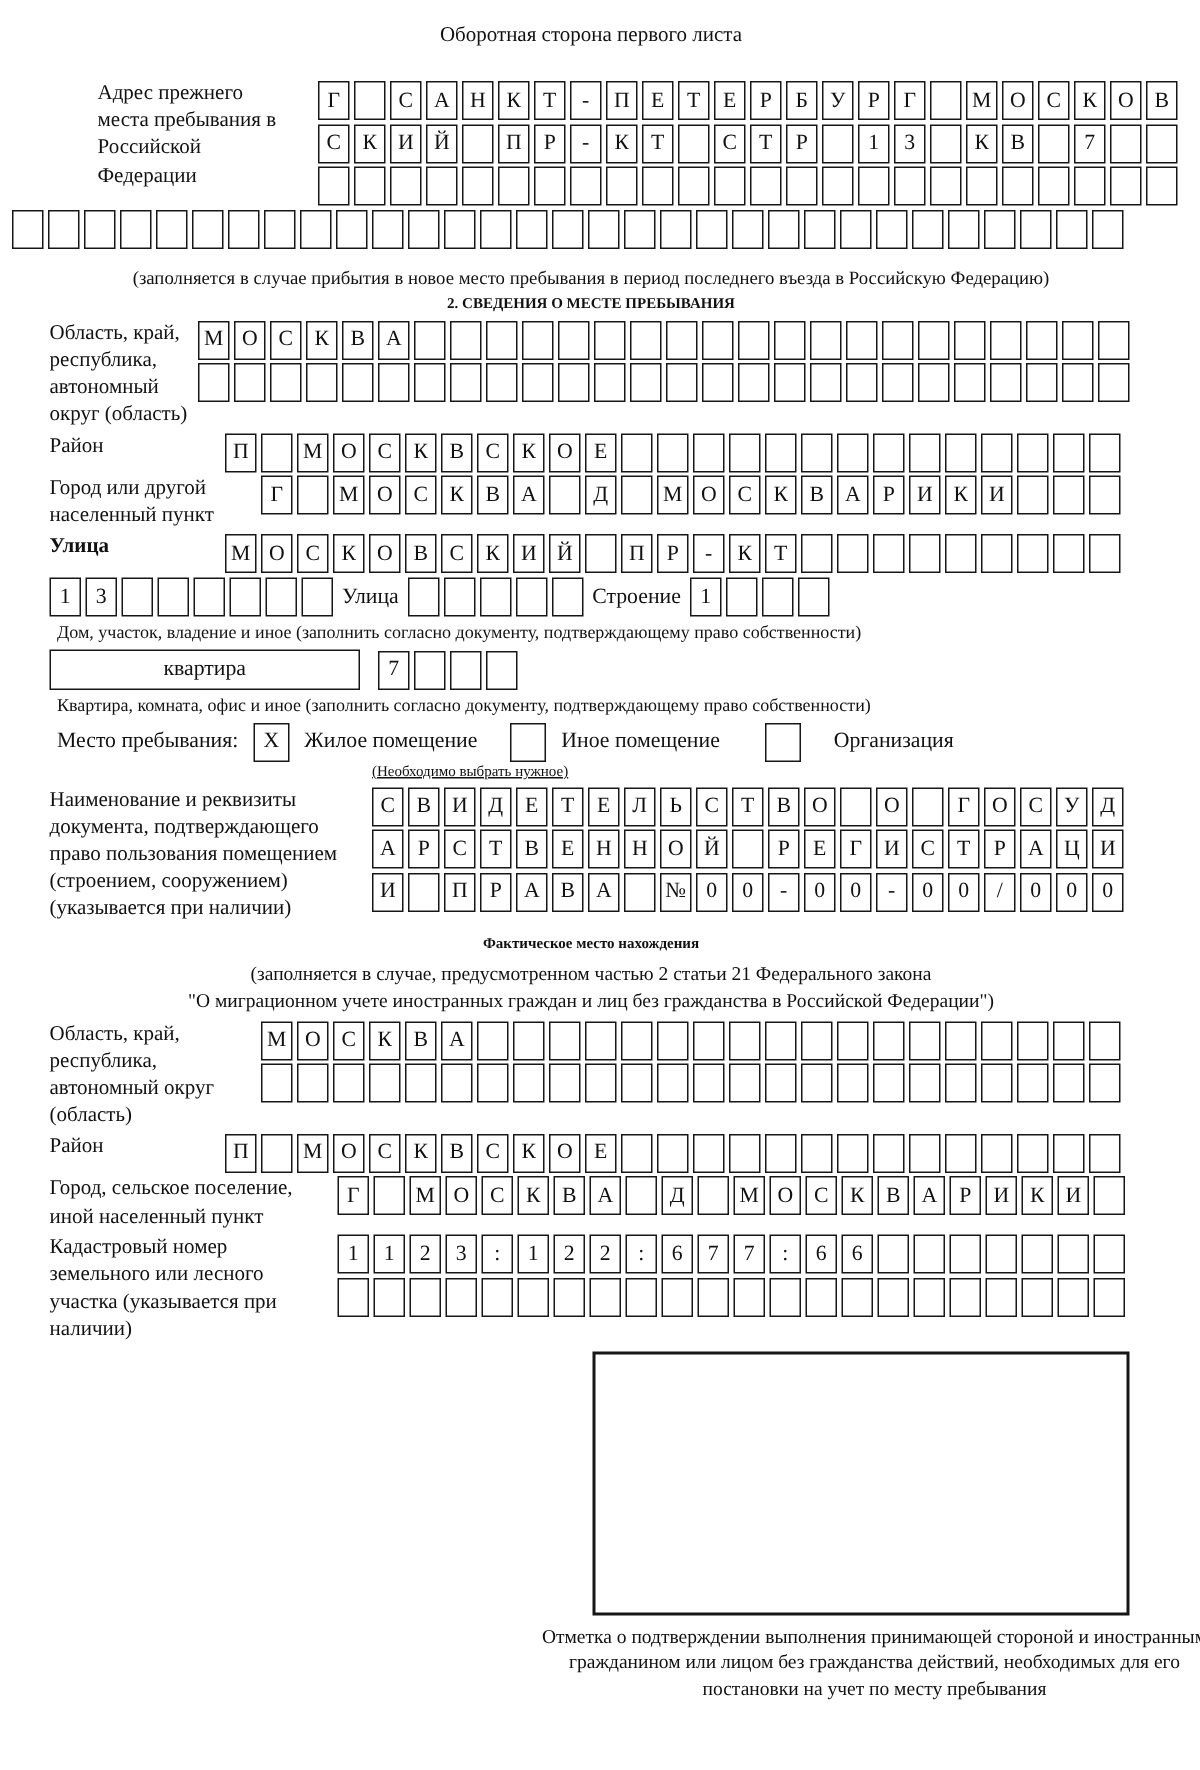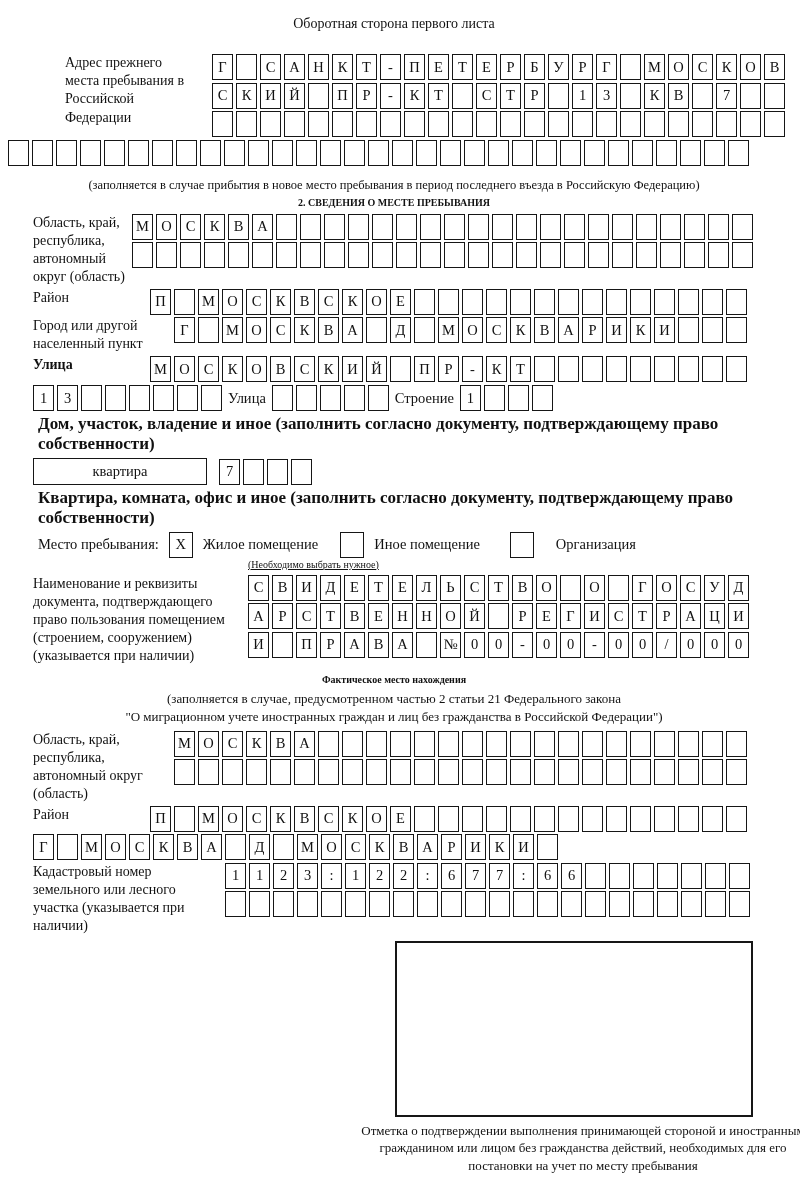--- a/index.html
+++ b/index.html
@@ -16,38 +16,38 @@
   .flabel { font-size:14px; line-height:1.3; flex-shrink:0; }
   .cellcol { display:flex; flex-direction:column; gap:2.5px; }
   .cells { display:flex; gap:3px; flex-shrink:0; }
   .cell {
     width:21px; height:26px; border:1.6px solid #161616;
     display:flex; align-items:center; justify-content:center;
     font-size:14.5px; flex-shrink:0; background:#fff;
   }
   .fullrow { margin-left:-25px; margin-top:1px; }
   .caption { font-size:12.5px; text-align:center; margin:12px 0 4px 0; }
-  .caption-left { font-size:17px; text-align:left; margin:2px 0 4px 5px;font-weight:bold; }
+  .caption-left { font-size:12px; text-align:left; margin:2px 0 4px 5px; }
   .sec-title { font-size:10px; font-weight:bold; text-align:center; margin:4px 0 6px 0; }
   .w-a { width:147px; padding-right:27px;margin-left:32px; }
   .w-obl1 { width:99px; padding-right:2px; }
   .w-rai { width:117px; padding-right:5px; }
   .w-gor1 { width:141px; padding-right:20px; }
   .w-ul { width:117px;font-weight:bold; }
   .w-doc { width:215px; padding-right:10px; }
   .w-obl2 { width:141px; padding-right:15px; }
   .w-gor2 { width:192px; padding-right:5px; }
   .w-kad { width:192px; padding-right:27px; }
   .labelbox {
     height:27px; border:1.8px solid #161616; display:flex;
     align-items:center; justify-content:center; font-size:14.5px;
     margin-right:12px; flex-shrink:0;
   }
   .lb-dom { width:162px; }
-  .lb-kv { width:174px; }
+  .lb-kv { width:207px; }
   .inline-lbl { font-size:14.5px; line-height:27px; margin:0 6px; white-space:nowrap; }
   .house-row .cells, .apt-row .cells { margin-top:0.5px; }
   .chk-row { display:flex; align-items:center; font-size:14.5px; margin:3px 0 1px 5px; }
   .checkbox {
     width:24px; height:26px; border:1.6px solid #161616; margin:0 10px;
     display:flex; align-items:center; justify-content:center; font-size:14.5px;
   }
   .chk-note { font-size:10px; margin:0 0 5px 215px;text-decoration:underline; }
   .fact-note { font-size:13px; text-align:center; margin:0 0 2px 0; }
   .stamp-box { width:358px; height:176px; border:2px solid #161616; margin:5px 0 5px 362px; }
@@ -546,20 +546,21 @@
       <div class="cell"></div>
       <div class="cell"></div>
       <div class="cell"></div>
       <div class="cell"></div>
       <div class="cell"></div>
       <div class="cell"></div>
     </div>
 </div>
 
 <div class="field-row">
+  <div class="flabel w-gor2">Город, сельское поселение, иной населенный пункт</div>
   <div class="cells">
       <div class="cell">Г</div>
       <div class="cell"></div>
       <div class="cell">М</div>
       <div class="cell">О</div>
       <div class="cell">С</div>
       <div class="cell">К</div>
       <div class="cell">В</div>
       <div class="cell">А</div>
       <div class="cell"></div>

